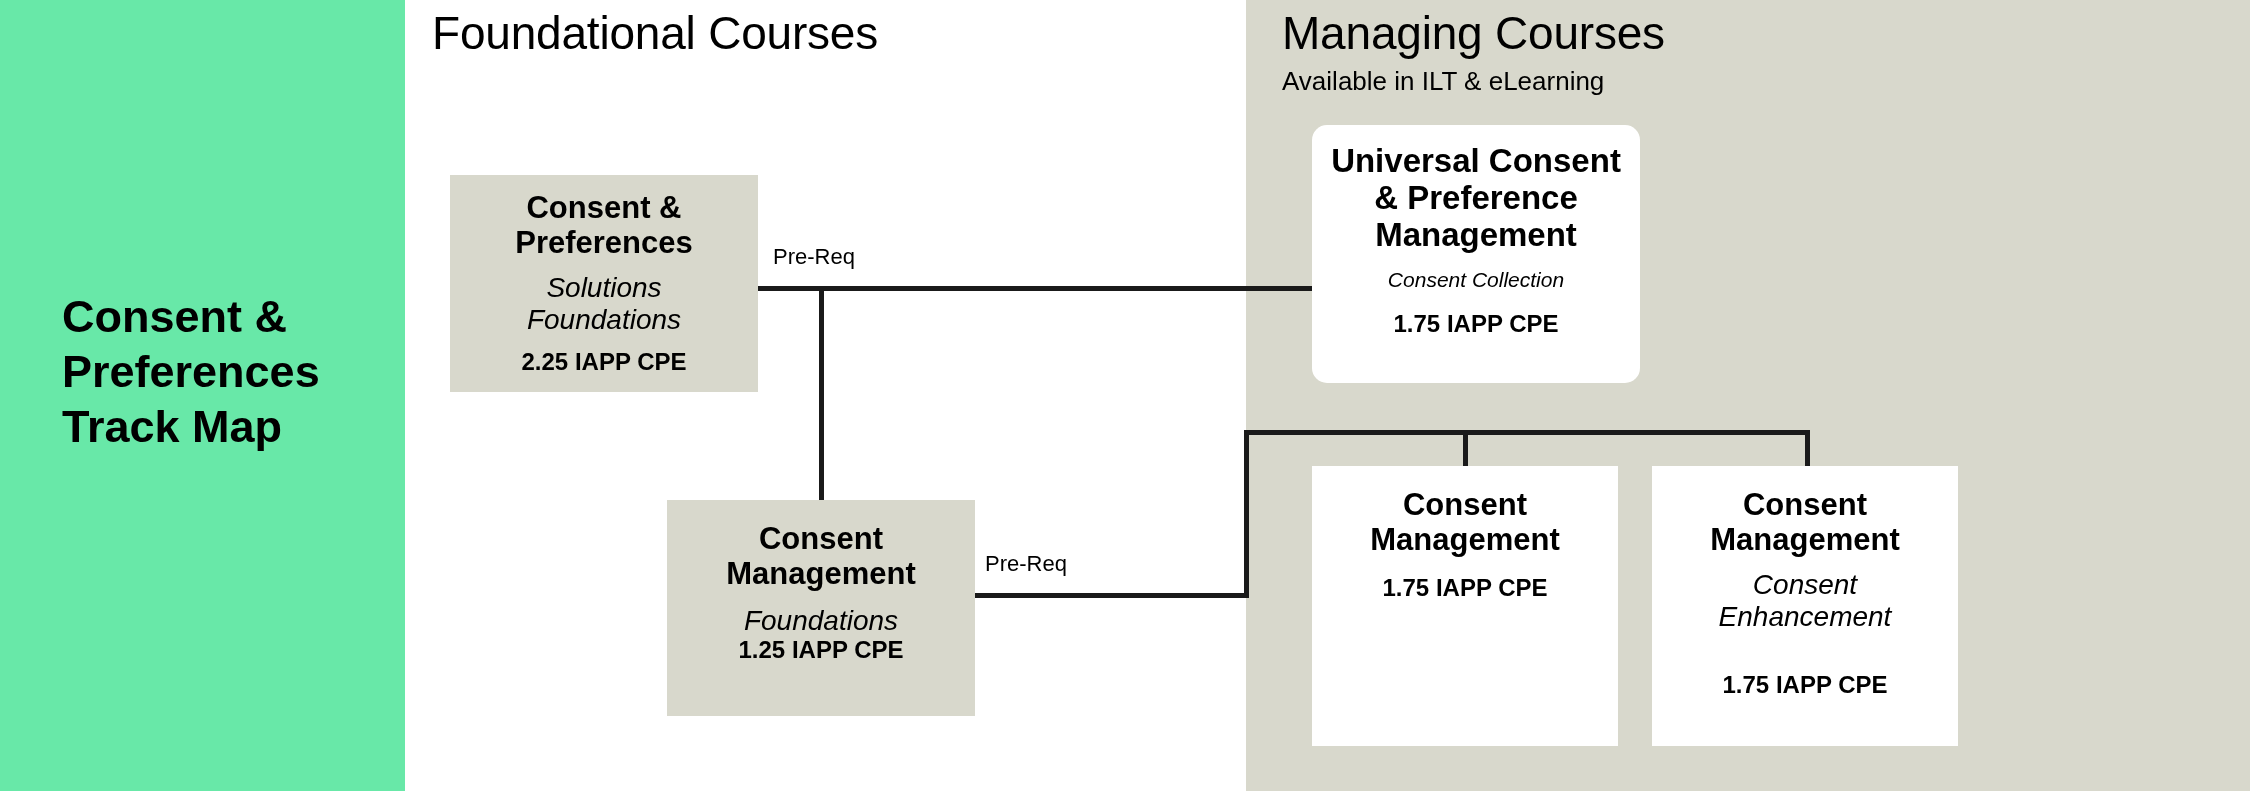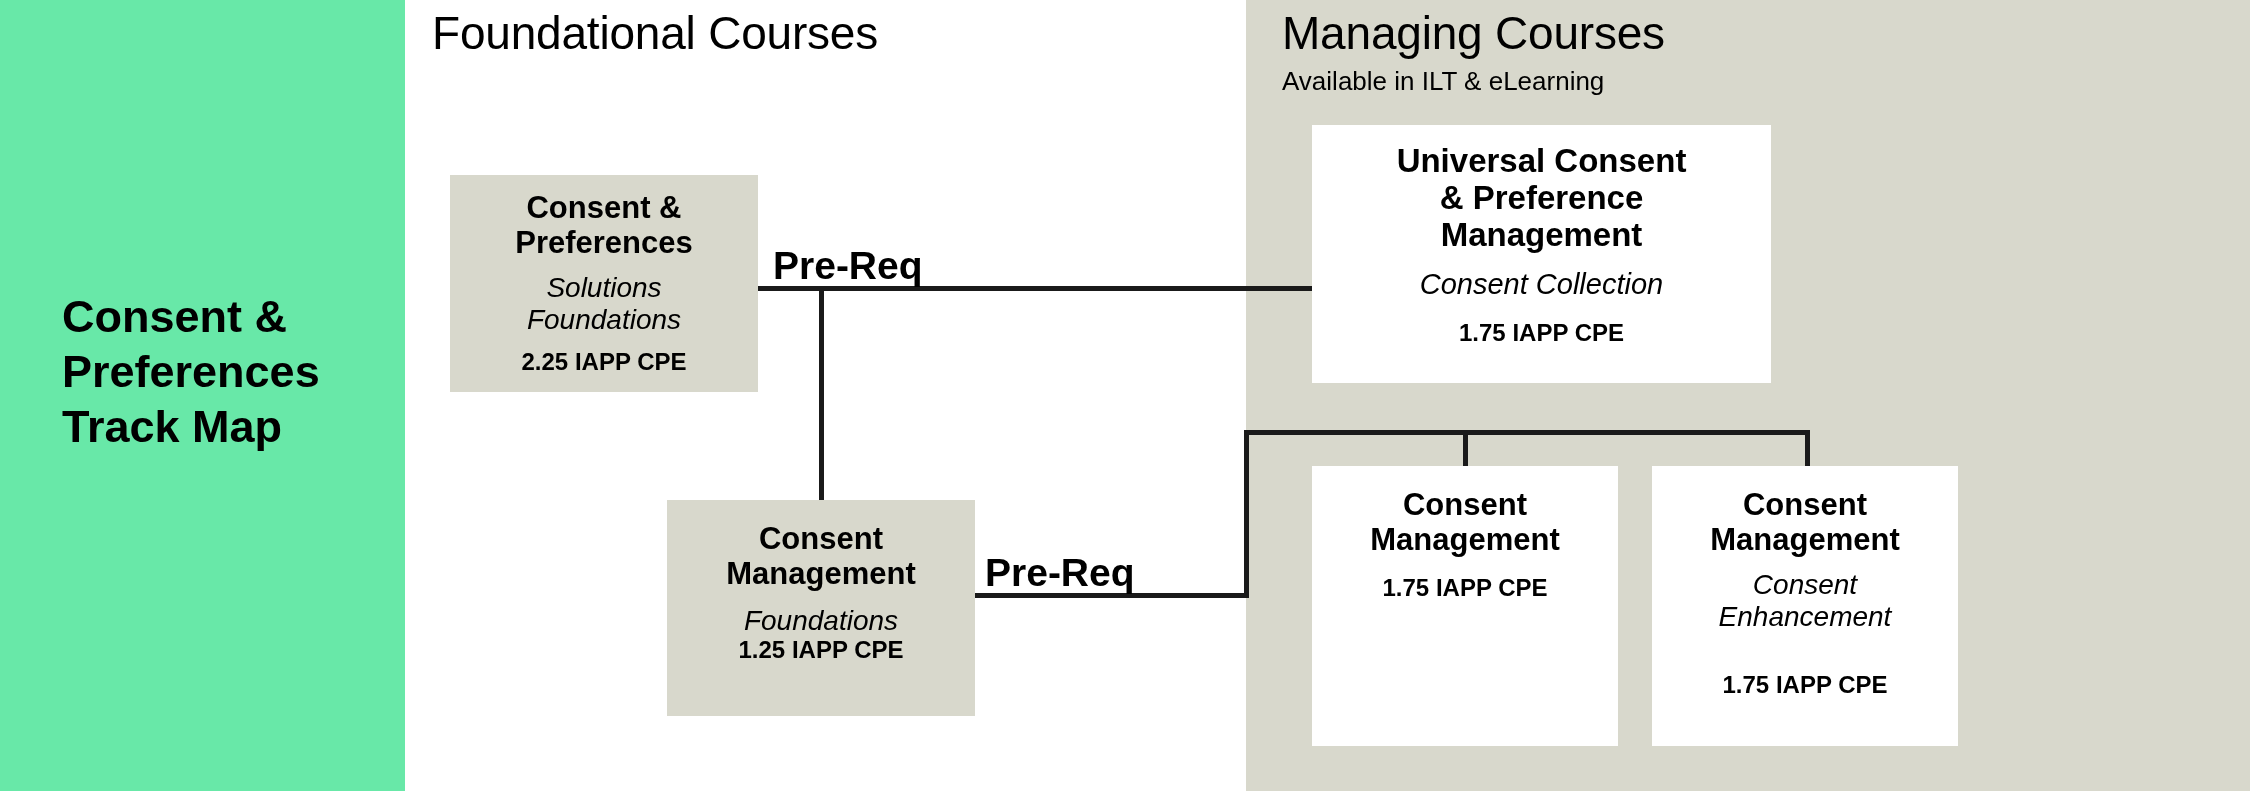--- a/index.html
+++ b/index.html
@@ -61,23 +61,23 @@
 
   
   #box-cp-foundations{left:450px;top:175px;width:308px;height:217px;padding-top:16px;}
   #box-cp-foundations .cb-sub{margin-top:12px;}
   #box-cp-foundations .cb-cpe{margin-top:14px;}
 
   #box-cm-foundations{left:667px;top:500px;width:308px;height:216px;padding-top:22px;}
   #box-cm-foundations .cb-sub{margin-top:14px;}
   #box-cm-foundations .cb-cpe{}
 
-  #box-universal-cpm{left:1312px;top:125px;width:459px;height:258px;padding-top:18px;}
+  #box-universal-cpm{left:1312px;top:125px;width:328px;height:258px;padding-top:18px;border-radius:15px;}
   #box-universal-cpm .cb-title{font-size:33px;}
-  #box-universal-cpm .cb-sub{margin-top:14px;font-size:29px;}
+  #box-universal-cpm .cb-sub{margin-top:14px;font-size:21px;}
   #box-universal-cpm .cb-cpe{margin-top:20px;}
 
   #box-cm-tracking{left:1312px;top:466px;width:306px;height:280px;padding-top:22px;}
   #box-cm-tracking .cb-sub{margin-top:12px;}
   #box-cm-tracking .cb-cpe{margin-top:18px;}
 
   #box-cm-enhancement{left:1652px;top:466px;width:306px;height:280px;padding-top:22px;}
   #box-cm-enhancement .cb-sub{margin-top:12px;}
   #box-cm-enhancement .cb-cpe{margin-top:40px;}
 
@@ -95,22 +95,22 @@
   #conn-prereq2-h{left:975px;top:593px;width:274px;}
 
   
   #conn-bus-riser{left:1244px;top:430px;height:168px;}
   #conn-bus-h{left:1244px;top:430px;width:566px;}
   #conn-drop-tracking{left:1463px;top:430px;height:36px;}
   #conn-drop-enhancement{left:1805px;top:430px;height:36px;}
 
   
   .edge-label{
-    position:absolute;font-size:39px;color:#000;z-index:6;
-    background:transparent;line-height:1.0;white-space:nowrap;font-weight:bold;
+    position:absolute;font-size:22px;color:#000;z-index:6;
+    background:transparent;line-height:1.0;white-space:nowrap;
   }
   #label-prereq-1{left:773px;top:246px;}
   #label-prereq-2{left:985px;top:553px;}
 </style>
 </head>
 <body>
 
 <div id="canvas">
 
   <div class="band" id="band-sidebar"></div>

